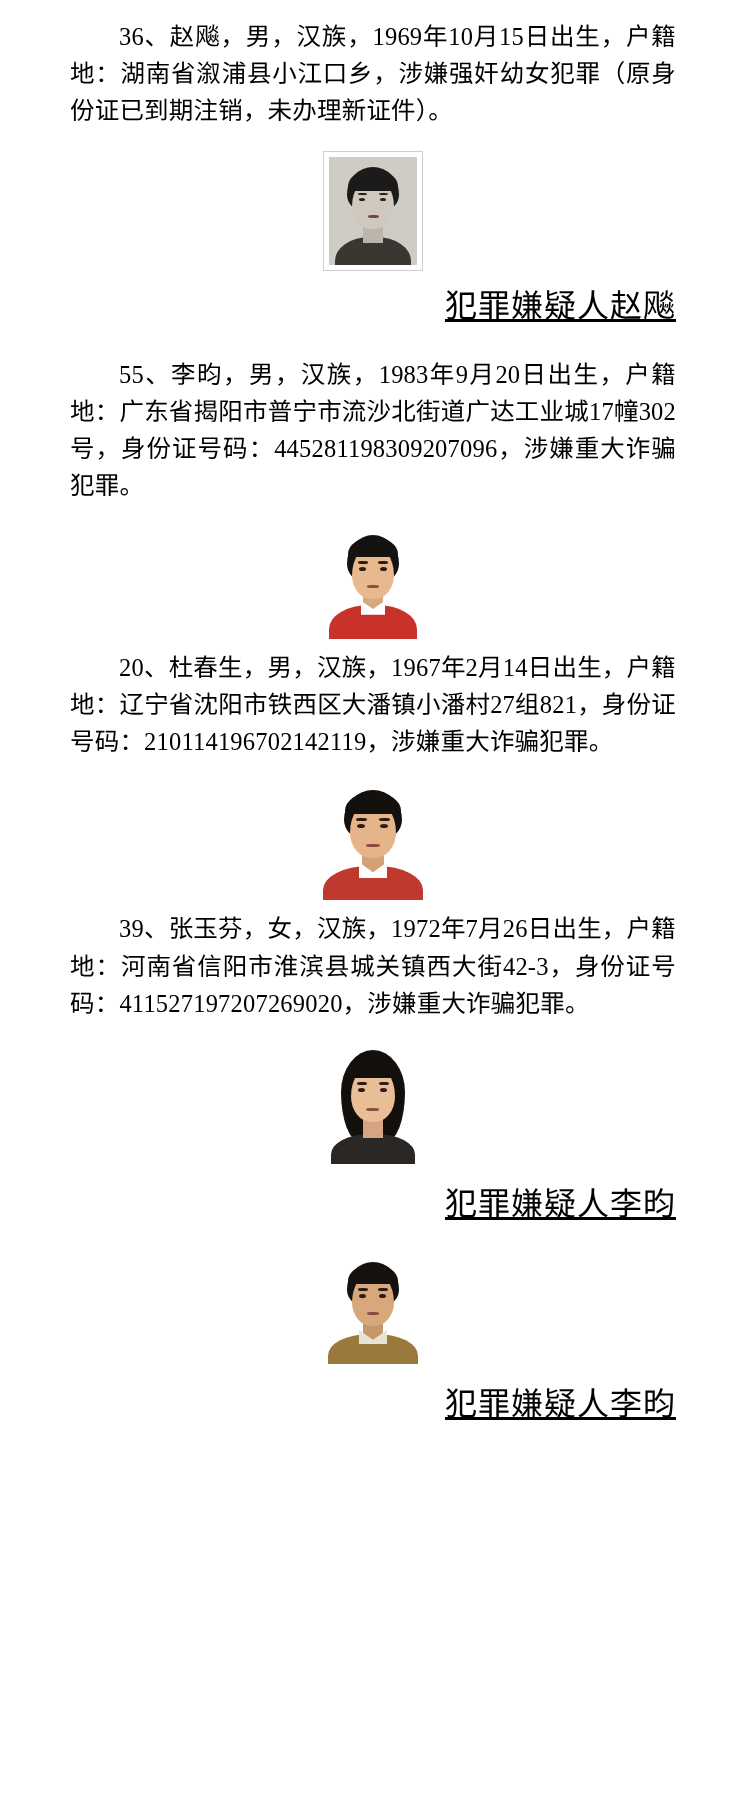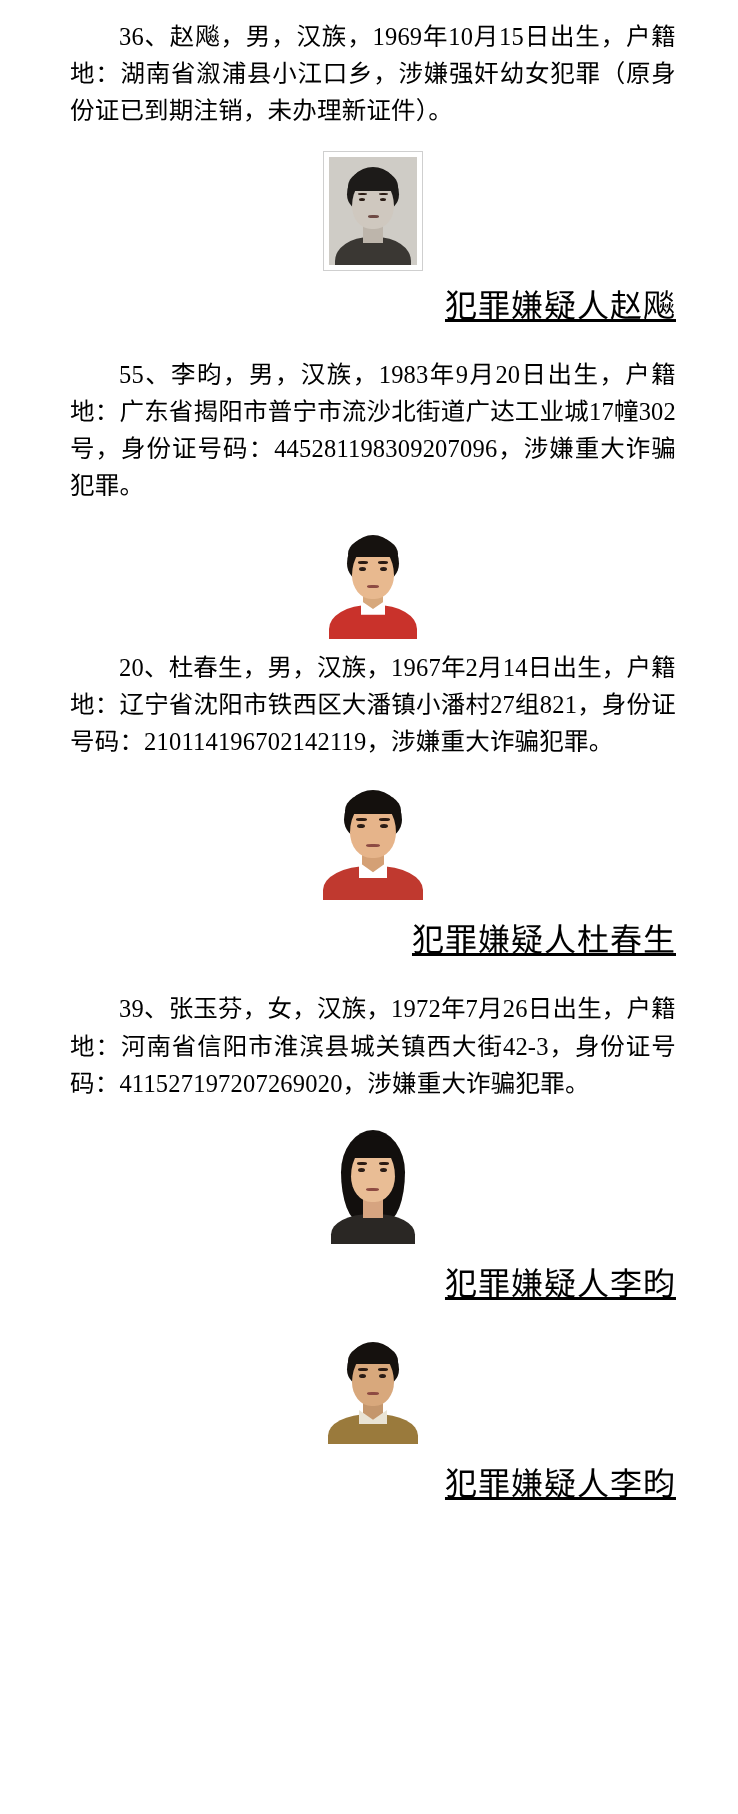--- a/index.html
+++ b/index.html
@@ -157,21 +157,20 @@
           <div class="head" style="left:27px;top:18px;width:46px;height:58px;background:#e6b48a;"></div>
           <div class="hair" style="left:22px;top:10px;width:56px;height:22px;background:#14100d;border-radius:50% 50% 8% 8% / 85% 85% 15% 15%;"></div>
           <div class="brow" style="left:33px;top:36px;width:11px;height:3px;"></div>
           <div class="brow" style="left:56px;top:36px;width:11px;height:3px;"></div>
           <div class="eye" style="left:34px;top:42px;width:8px;height:4px;"></div>
           <div class="eye" style="left:57px;top:42px;width:8px;height:4px;"></div>
           <div class="mouth" style="left:43px;top:62px;width:14px;height:3px;"></div>
           <div style="position:absolute;left:36px;top:80px;width:28px;height:16px;background:#ffffff;clip-path:polygon(0 0,50% 62%,100% 0,100% 100%,0 100%);"></div>
         </div>
       </div>
-      <div class="caption">犯罪嫌疑人杜春生</div>
     </div>
   </div>
 
   <div class="entry">
     <p class="entry-text">39、张玉芬，女，汉族，1972年7月26日出生，户籍地：河南省信阳市淮滨县城关镇西大街42-3，身份证号码：411527197207269020，涉嫌重大诈骗犯罪。</p>
     <div class="photo-block">
       <div class="photo-frame">
         <div class="portrait" style="width:96px;height:120px;">
           <div class="bg" style="background:#ffffff;"></div>
           <div class="hair" style="left:16px;top:6px;width:64px;height:92px;background:#120f0d;border-radius:50% 50% 30% 30% / 46% 46% 54% 54%;"></div>

